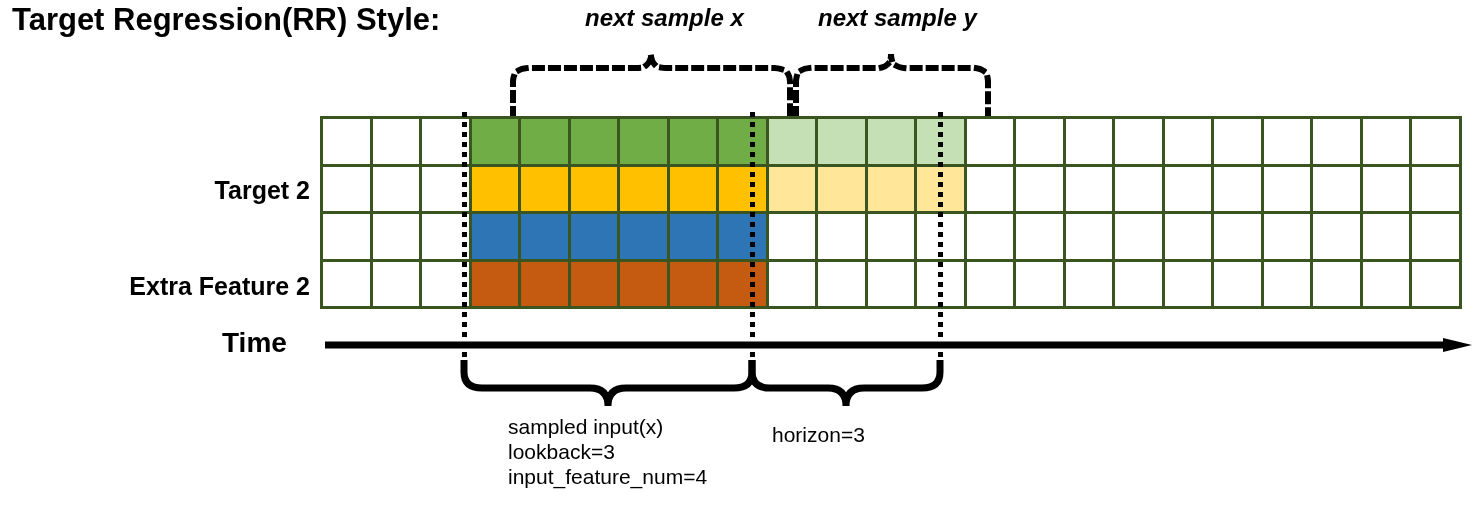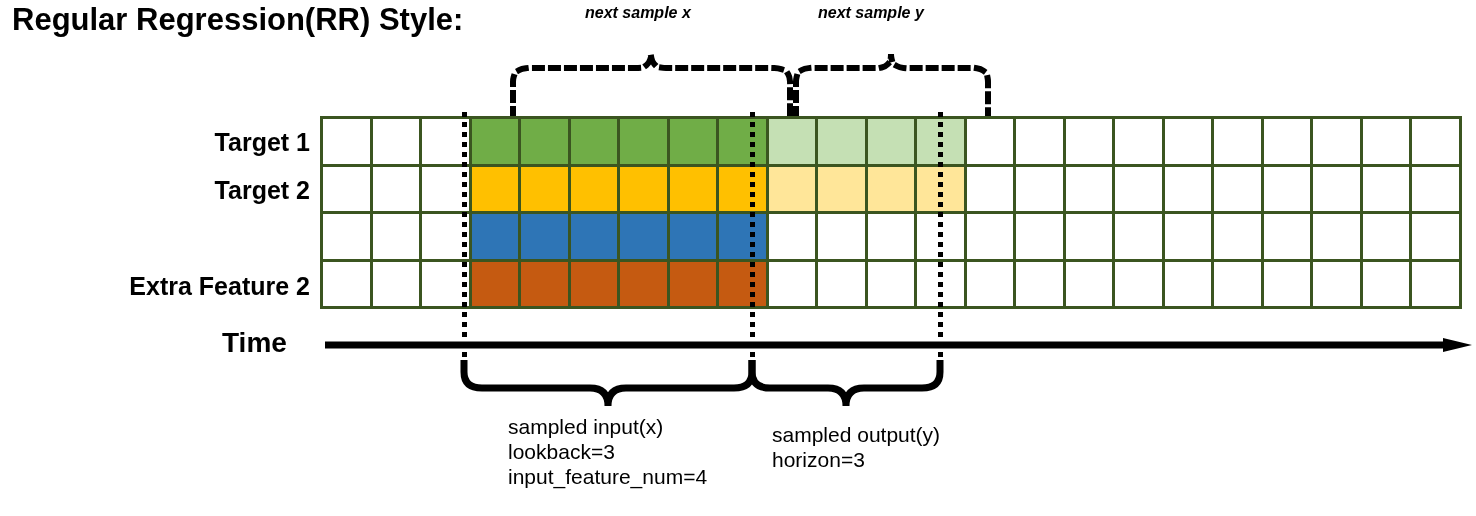--- a/index.html
+++ b/index.html
@@ -27,21 +27,21 @@
     top: 2px;
     font-size: 31px;
     font-weight: bold;
     letter-spacing: 0px;
     white-space: nowrap;
   }
 
   
   .top-label {
     position: absolute;
-    font-size: 16px;
+    font-size: 24px;
     font-style: italic;
     font-weight: bold;
     white-space: nowrap;
     text-align: center;
   }
   #label-next-x { left: 585px; top: 4px; }
   #label-next-y { left: 818px; top: 4px; }
 
   
   .row-label {
@@ -144,33 +144,32 @@
   }
   #note-input  { left: 508px; top: 414px; }
   #note-output { left: 772px; top: 422px; }
   .bottom-note div { white-space: nowrap; }
 </style>
 </head>
 <body>
 
 <div class="canvas">
 
-  <div id="title">Regular Regression(RR) Style:</div>
+  <div id="title">Target Regression(RR) Style:</div>
 
   <div class="top-label" id="label-next-x">next sample x</div>
   <div class="top-label" id="label-next-y">next sample y</div>
 
   <svg id="top-braces" viewBox="0 0 1476 130" xmlns="http://www.w3.org/2000/svg">
 
     <path d="M 513,116 L 513,82 Q 513,68 530,68 L 636,68 Q 651,68 651,54 Q 651,68 666,68 L 773,68 Q 790,68 790,82 L 790,116" fill="none" stroke="#000000" stroke-width="6" stroke-linecap="square" stroke-dasharray="7 9"></path>
 
     <path d="M 796,116 L 796,82 Q 796,68 811,68 L 877,68 Q 891,68 891,54 Q 891,68 906,68 L 973,68 Q 988,68 988,82 L 988,116" fill="none" stroke="#000000" stroke-width="6" stroke-linecap="square" stroke-dasharray="7 9"></path>
   </svg>
 
-  <div class="row-label" id="row-label-0">Target 1</div>
   <div class="row-label" id="row-label-1">Target 2</div>
   <div class="row-label" id="row-label-3">Extra Feature 2</div>
 
   <div id="grid" style="background: rgb(59, 85, 32);">
       <div class="grid-row">
         <div class="cell" style="background: rgb(255, 255, 255);"></div>
         <div class="cell" style="background: rgb(255, 255, 255);"></div>
         <div class="cell" style="background: rgb(255, 255, 255);"></div>
         <div class="cell" style="background: rgb(112, 173, 71);"></div>
         <div class="cell" style="background: rgb(112, 173, 71);"></div>
@@ -286,17 +285,16 @@
 
     <path d="M 752,8 L 752,20 Q 752,36 770,36 L 828,36 Q 846,36 846,54 Q 846,36 864,36 L 922,36 Q 940,36 940,20 L 940,8" fill="none" stroke="#000000" stroke-width="7" stroke-linecap="butt"></path>
   </svg>
 
   <div class="bottom-note" id="note-input">
     <div>sampled input(x)</div>
     <div>lookback=3</div>
     <div>input_feature_num=4</div>
   </div>
   <div class="bottom-note" id="note-output">
-    <div>sampled output(y)</div>
     <div>horizon=3</div>
   </div>
 
 </div>
 
 </body></html>

